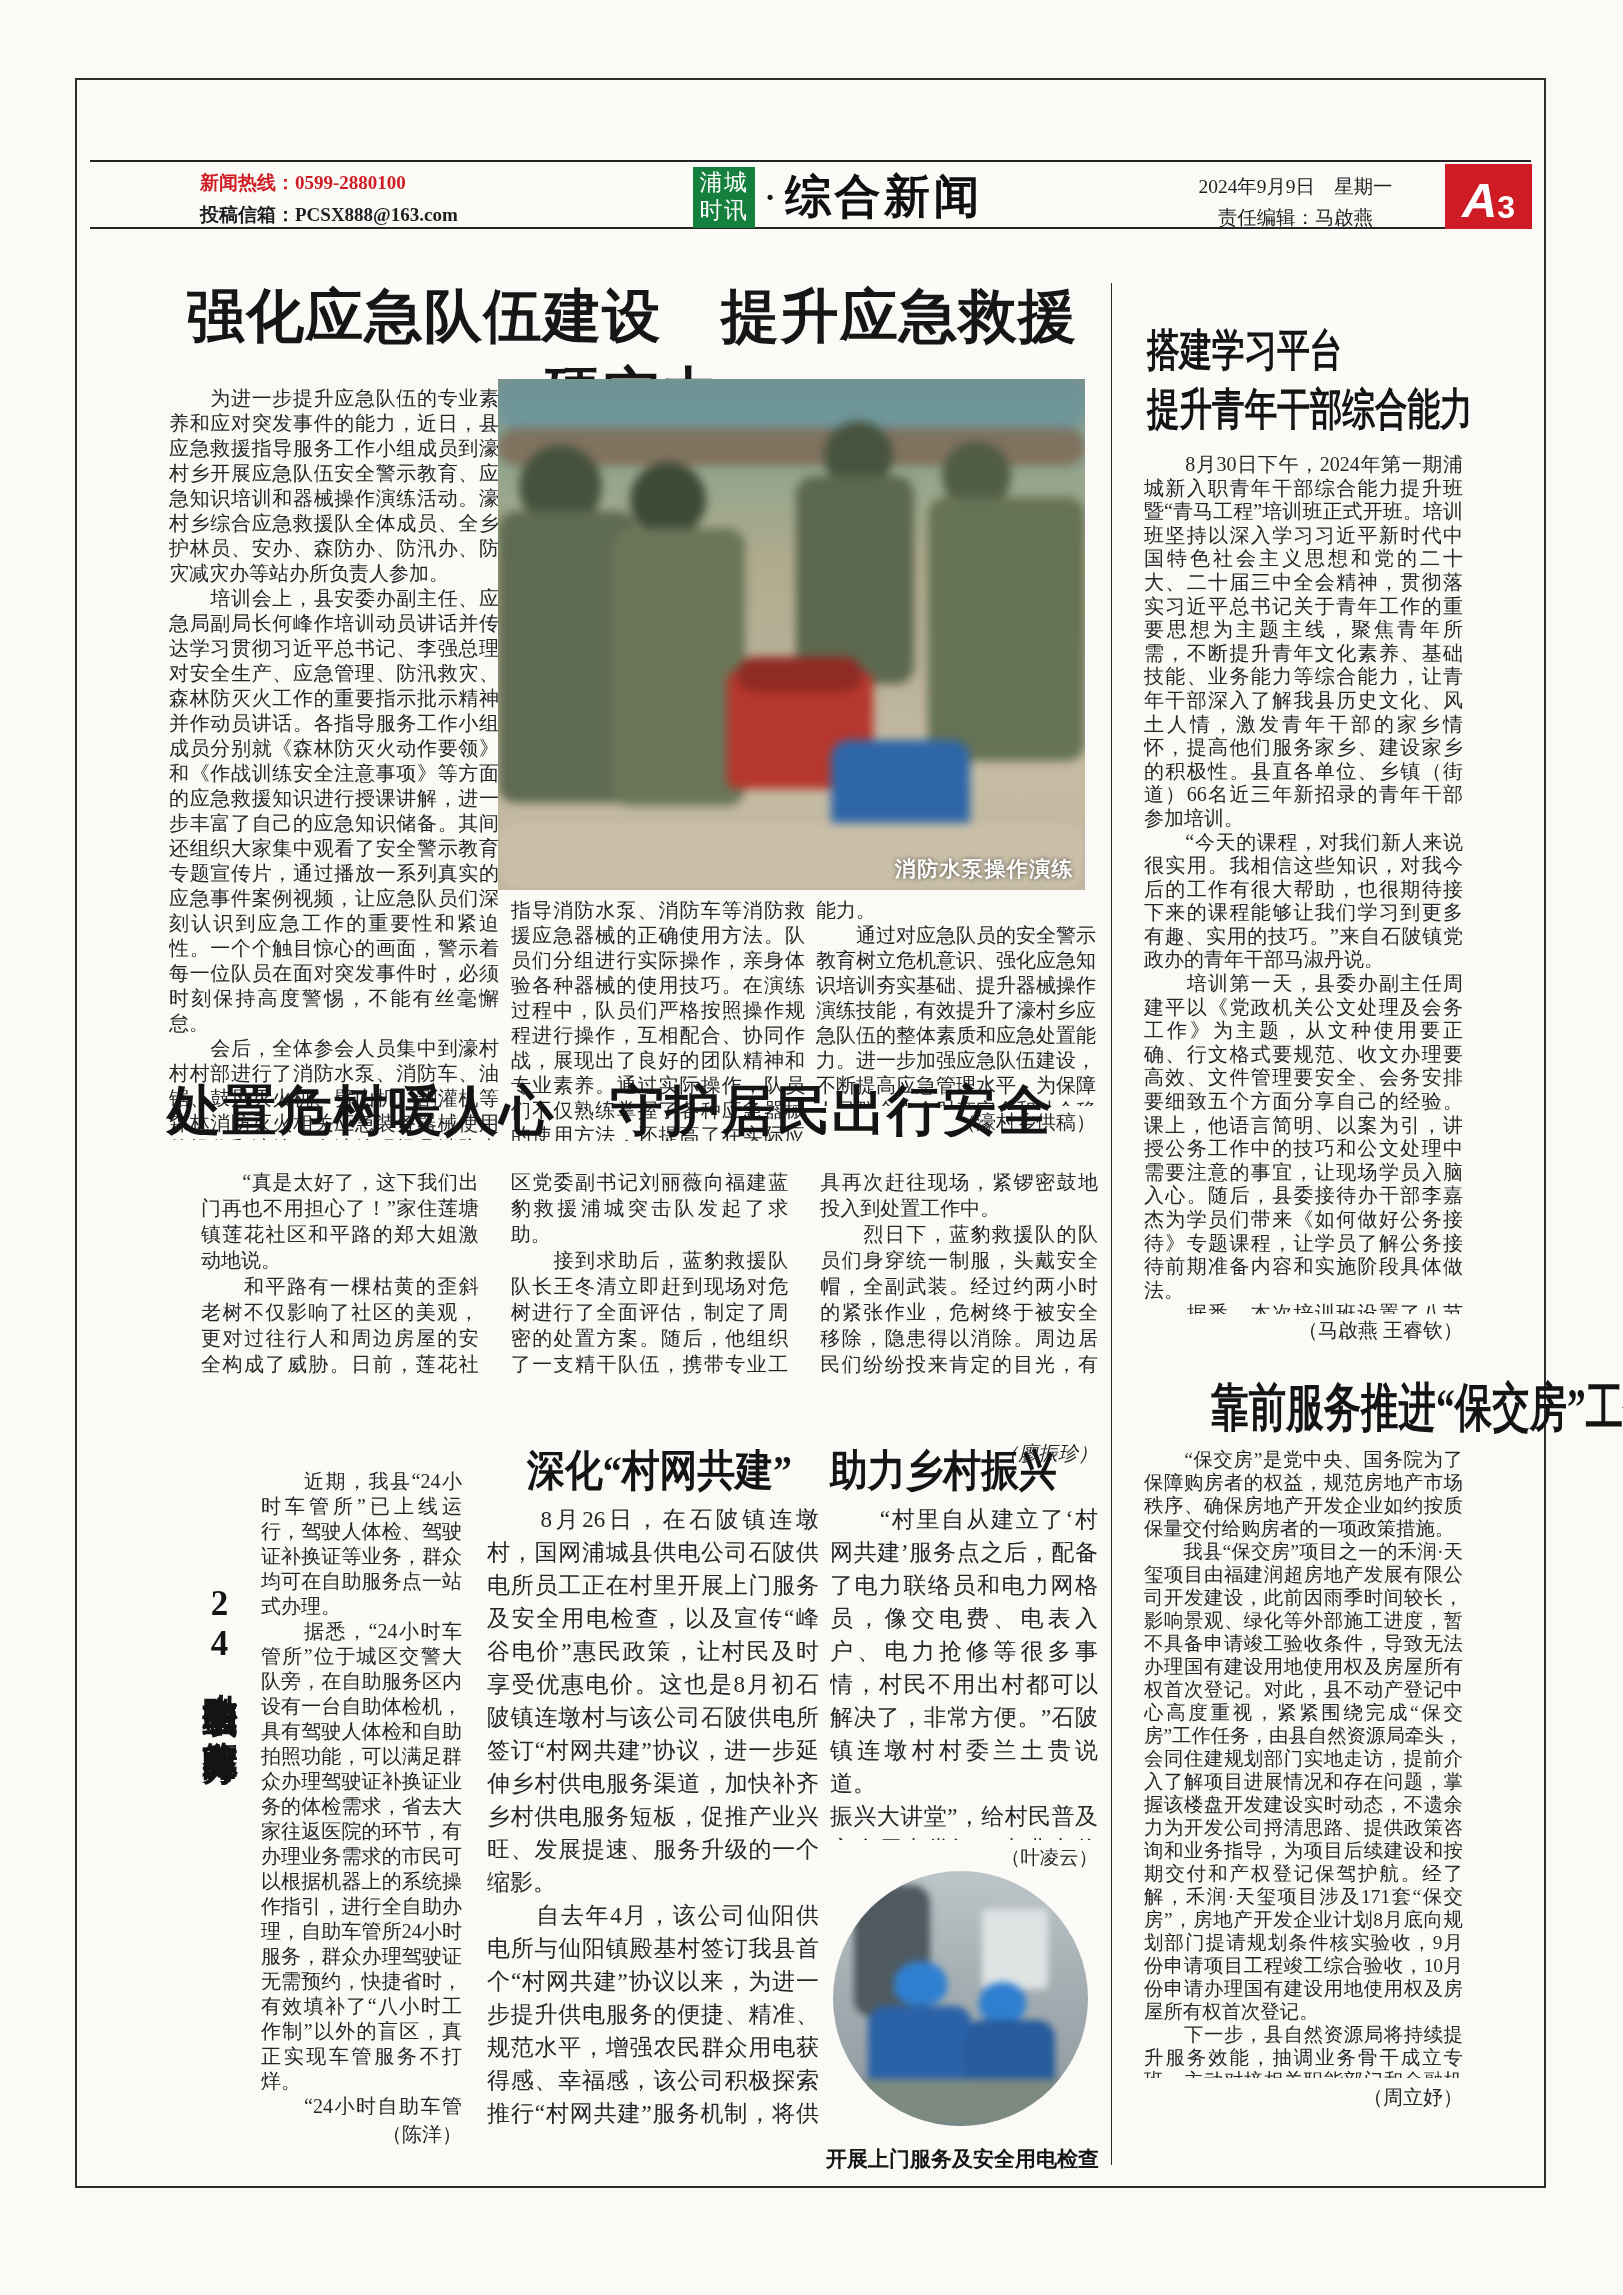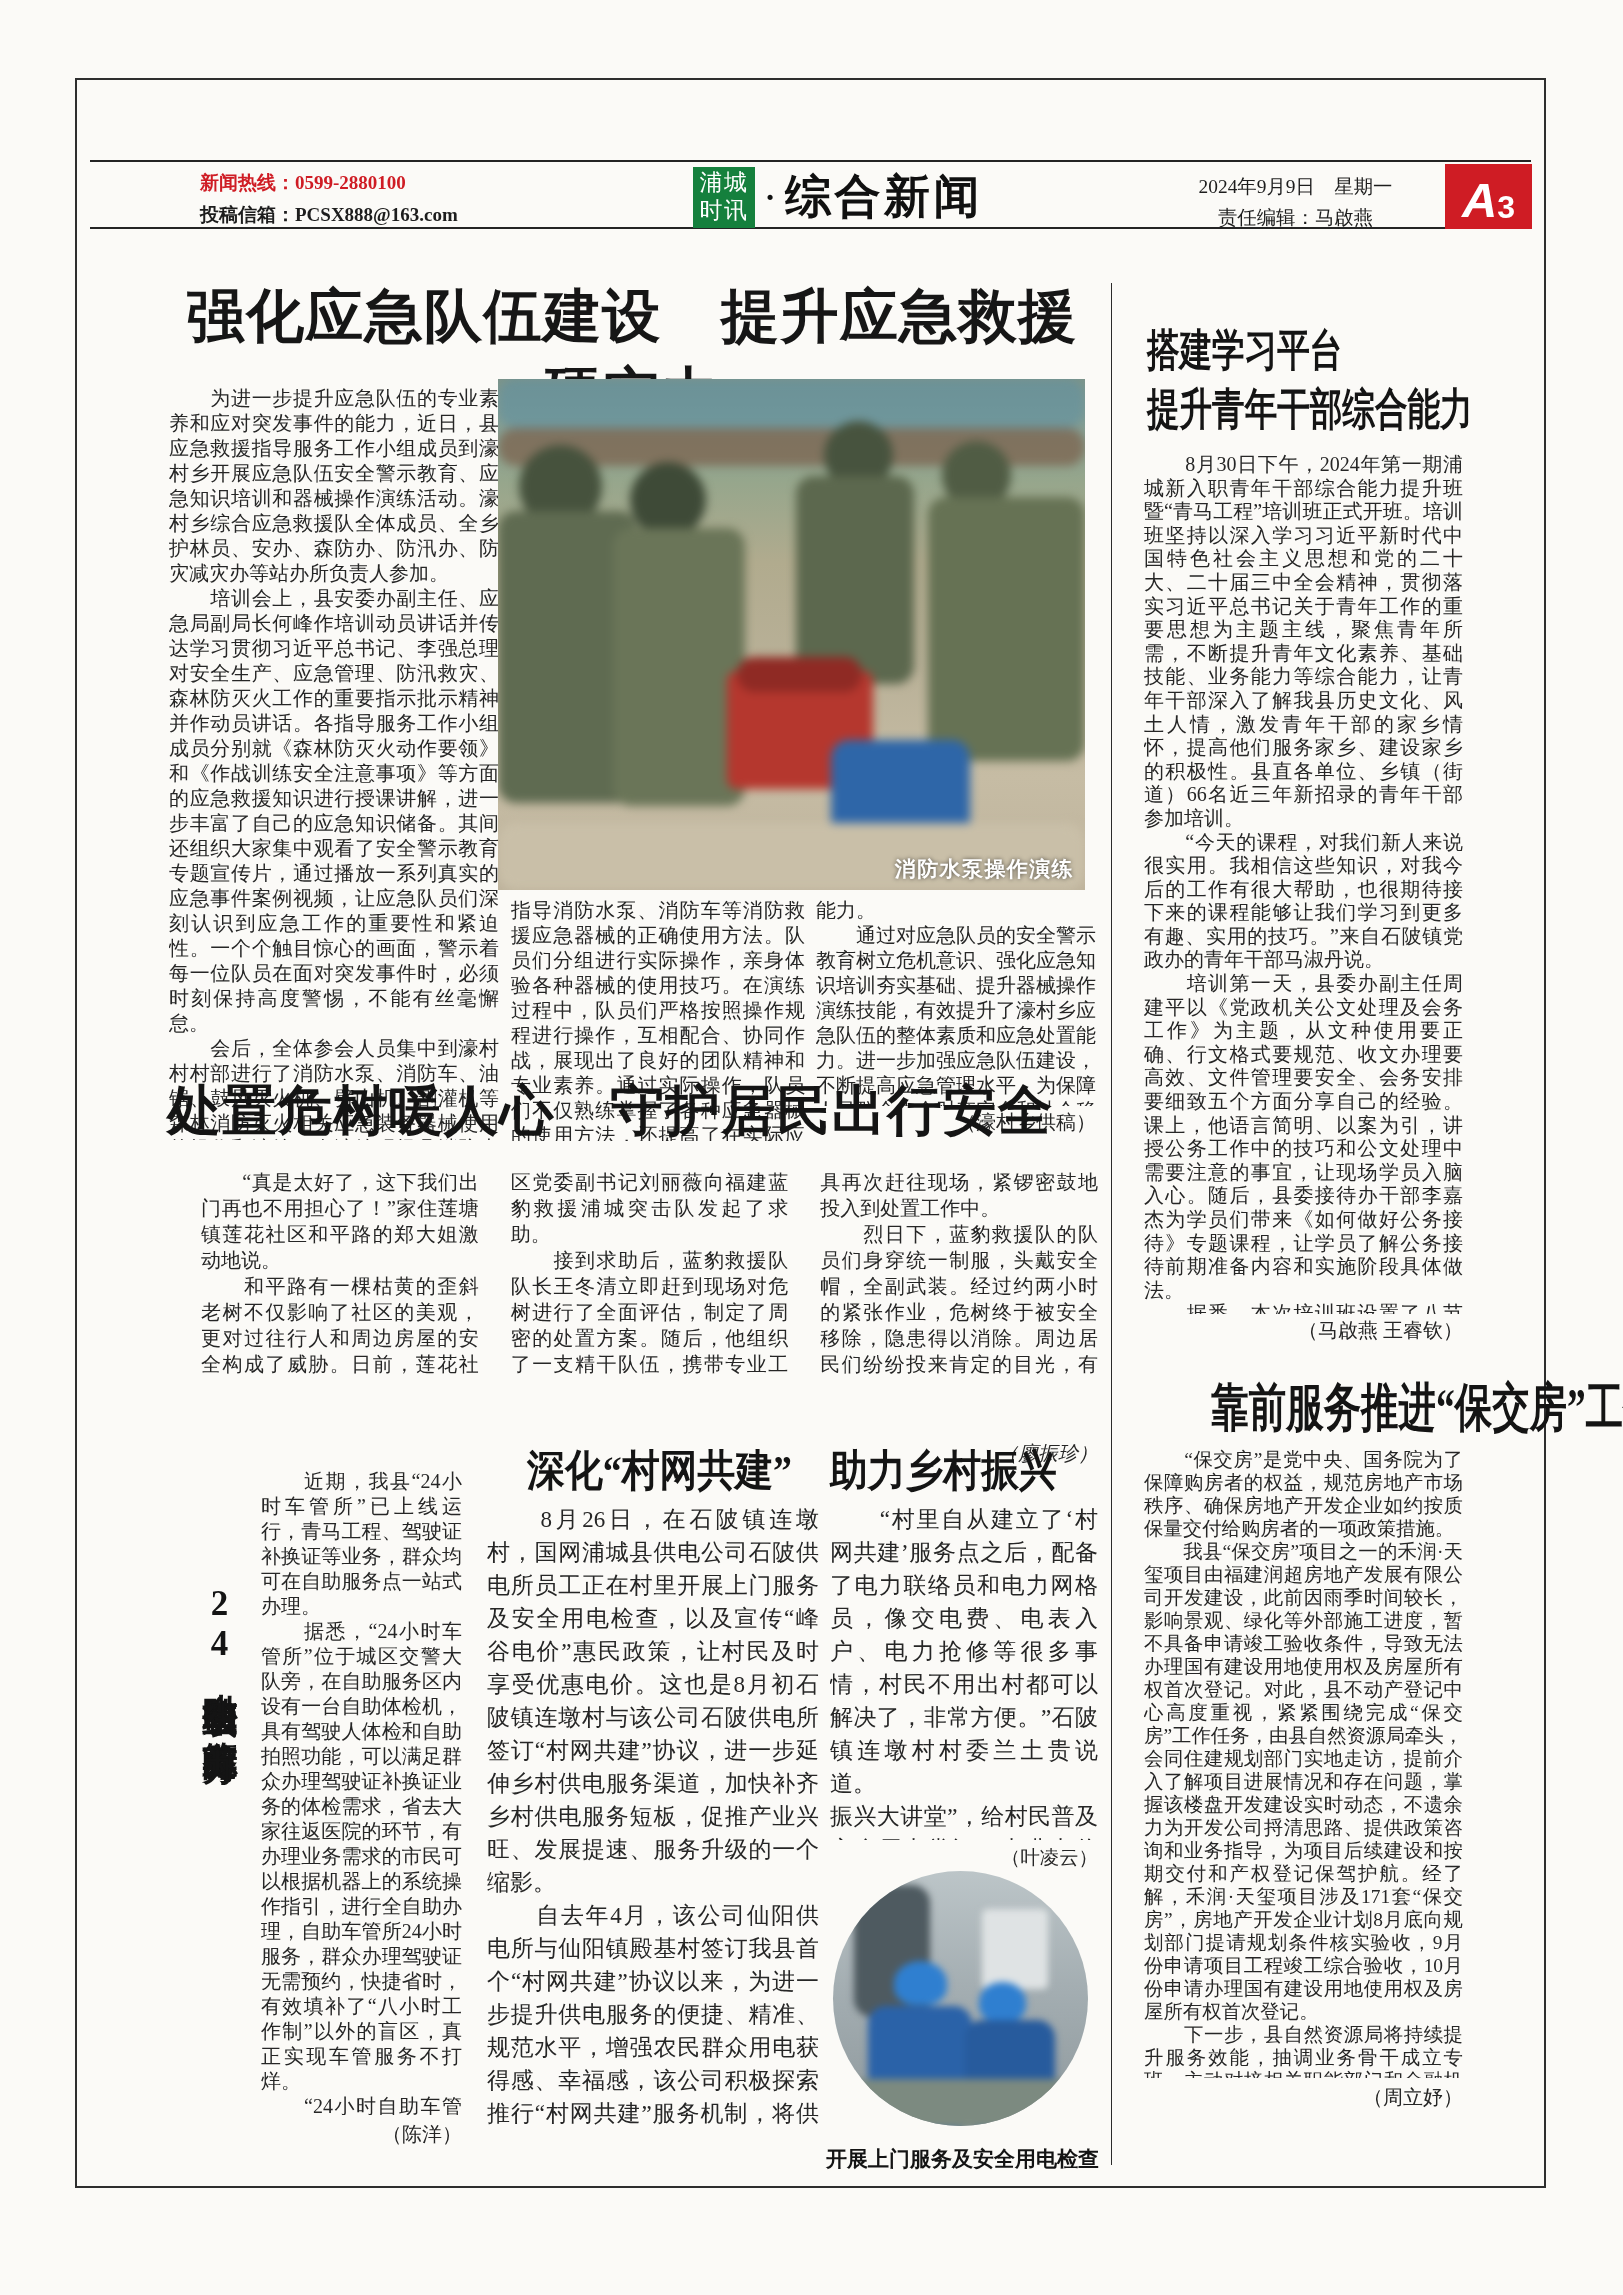--- a/index.html
+++ b/index.html
@@ -173,21 +173,21 @@
 <div class="abs h-serif h6"><span>靠前服务推进“保交房”工作</span></div>
 <div class="abs txt a6body">
     <p class="para">　　“保交房”是党中央、国务院为了保障购房者的权益，规范房地产市场秩序、确保房地产开发企业如约按质保量交付给购房者的一项政策措施。</p>
     <p class="para">　　我县“保交房”项目之一的禾润·天玺项目由福建润超房地产发展有限公司开发建设，此前因雨季时间较长，影响景观、绿化等外部施工进度，暂不具备申请竣工验收条件，导致无法办理国有建设用地使用权及房屋所有权首次登记。对此，县不动产登记中心高度重视，紧紧围绕完成“保交房”工作任务，由县自然资源局牵头，会同住建规划部门实地走访，提前介入了解项目进展情况和存在问题，掌握该楼盘开发建设实时动态，不遗余力为开发公司捋清思路、提供政策咨询和业务指导，为项目后续建设和按期交付和产权登记保驾护航。经了解，禾润·天玺项目涉及171套“保交房”，房地产开发企业计划8月底向规划部门提请规划条件核实验收，9月份申请项目工程竣工综合验收，10月份申请办理国有建设用地使用权及房屋所有权首次登记。</p>
     <p class="para">　　下一步，县自然资源局将持续提升服务效能，抽调业务骨干成立专班，主动对接相关职能部门和金融机构，畅通产权登记通道，继续跟踪落实好“保交房”工作，切实保障购房人的合法权益。</p>
   </div>
 <div class="abs byline a6by">（周立妤）</div>
 
 <div class="abs h4vert">24小时自助车管上线　车管业务随时办</div>
 <div class="abs txt a4body">
-    <p class="para">　　近期，我县“24小时车管所”已上线运行，青马工程、驾驶证补换证等业务，群众均可在自助服务点一站式办理。</p>
+    <p class="para">　　近期，我县“24小时车管所”已上线运行，驾驶人体检、驾驶证补换证等业务，群众均可在自助服务点一站式办理。</p>
     <p class="para">　　据悉，“24小时车管所”位于城区交警大队旁，在自助服务区内设有一台自助体检机，具有驾驶人体检和自助拍照功能，可以满足群众办理驾驶证补换证业务的体检需求，省去大家往返医院的环节，有办理业务需求的市民可以根据机器上的系统操作指引，进行全自助办理，自助车管所24小时服务，群众办理驾驶证无需预约，快捷省时，有效填补了“八小时工作制”以外的盲区，真正实现车管服务不打烊。</p>
     <p class="para">　　“24小时自助车管所”的推出，是进一步拓展为民服务的一项重要举措，接下来，县公安局交警大队将继续完善自助车管所的相关功能和覆盖面，提高群众办事效率，积极回应群众的新期待和新要求。</p>
   </div>
 <div class="abs byline a4by">（陈洋）</div>
 
 <div class="abs h-serif h5"><span>深化“村网共建”　助力乡村振兴</span></div>
 <div class="abs txt t28 a5c1">
     <p class="para">　　8月26日，在石陂镇连墩村，国网浦城县供电公司石陂供电所员工正在村里开展上门服务及安全用电检查，以及宣传“峰谷电价”惠民政策，让村民及时享受优惠电价。这也是8月初石陂镇连墩村与该公司石陂供电所签订“村网共建”协议，进一步延伸乡村供电服务渠道，加快补齐乡村供电服务短板，促推产业兴旺、发展提速、服务升级的一个缩影。</p>
     <p class="para">　　自去年4月，该公司仙阳供电所与仙阳镇殿基村签订我县首个“村网共建”协议以来，为进一步提升供电服务的便捷、精准、规范水平，增强农民群众用电获得感、幸福感，该公司积极探索推行“村网共建”服务机制，将供电服务延伸至村级便民服务网点，提升供电服务快速响应能力。服务网点配置“一键呼叫”云终端、便民伞等便民设施，现场受理业扩报装、电费查询、发票打印等各种业务，全面助力属地服务团队网格，为农村客户提供便捷办电服务。开展党支部结对共建，实施网格服务团队联防联巡，助力春耕秋收保供电。主动上门为独居老人、留守儿童排忧解难。电力网格员加入城乡网格员微信群，发布惠民政策和客户关注的热点问题。在“村网共建”基地开设“乡村</p>
   </div>

